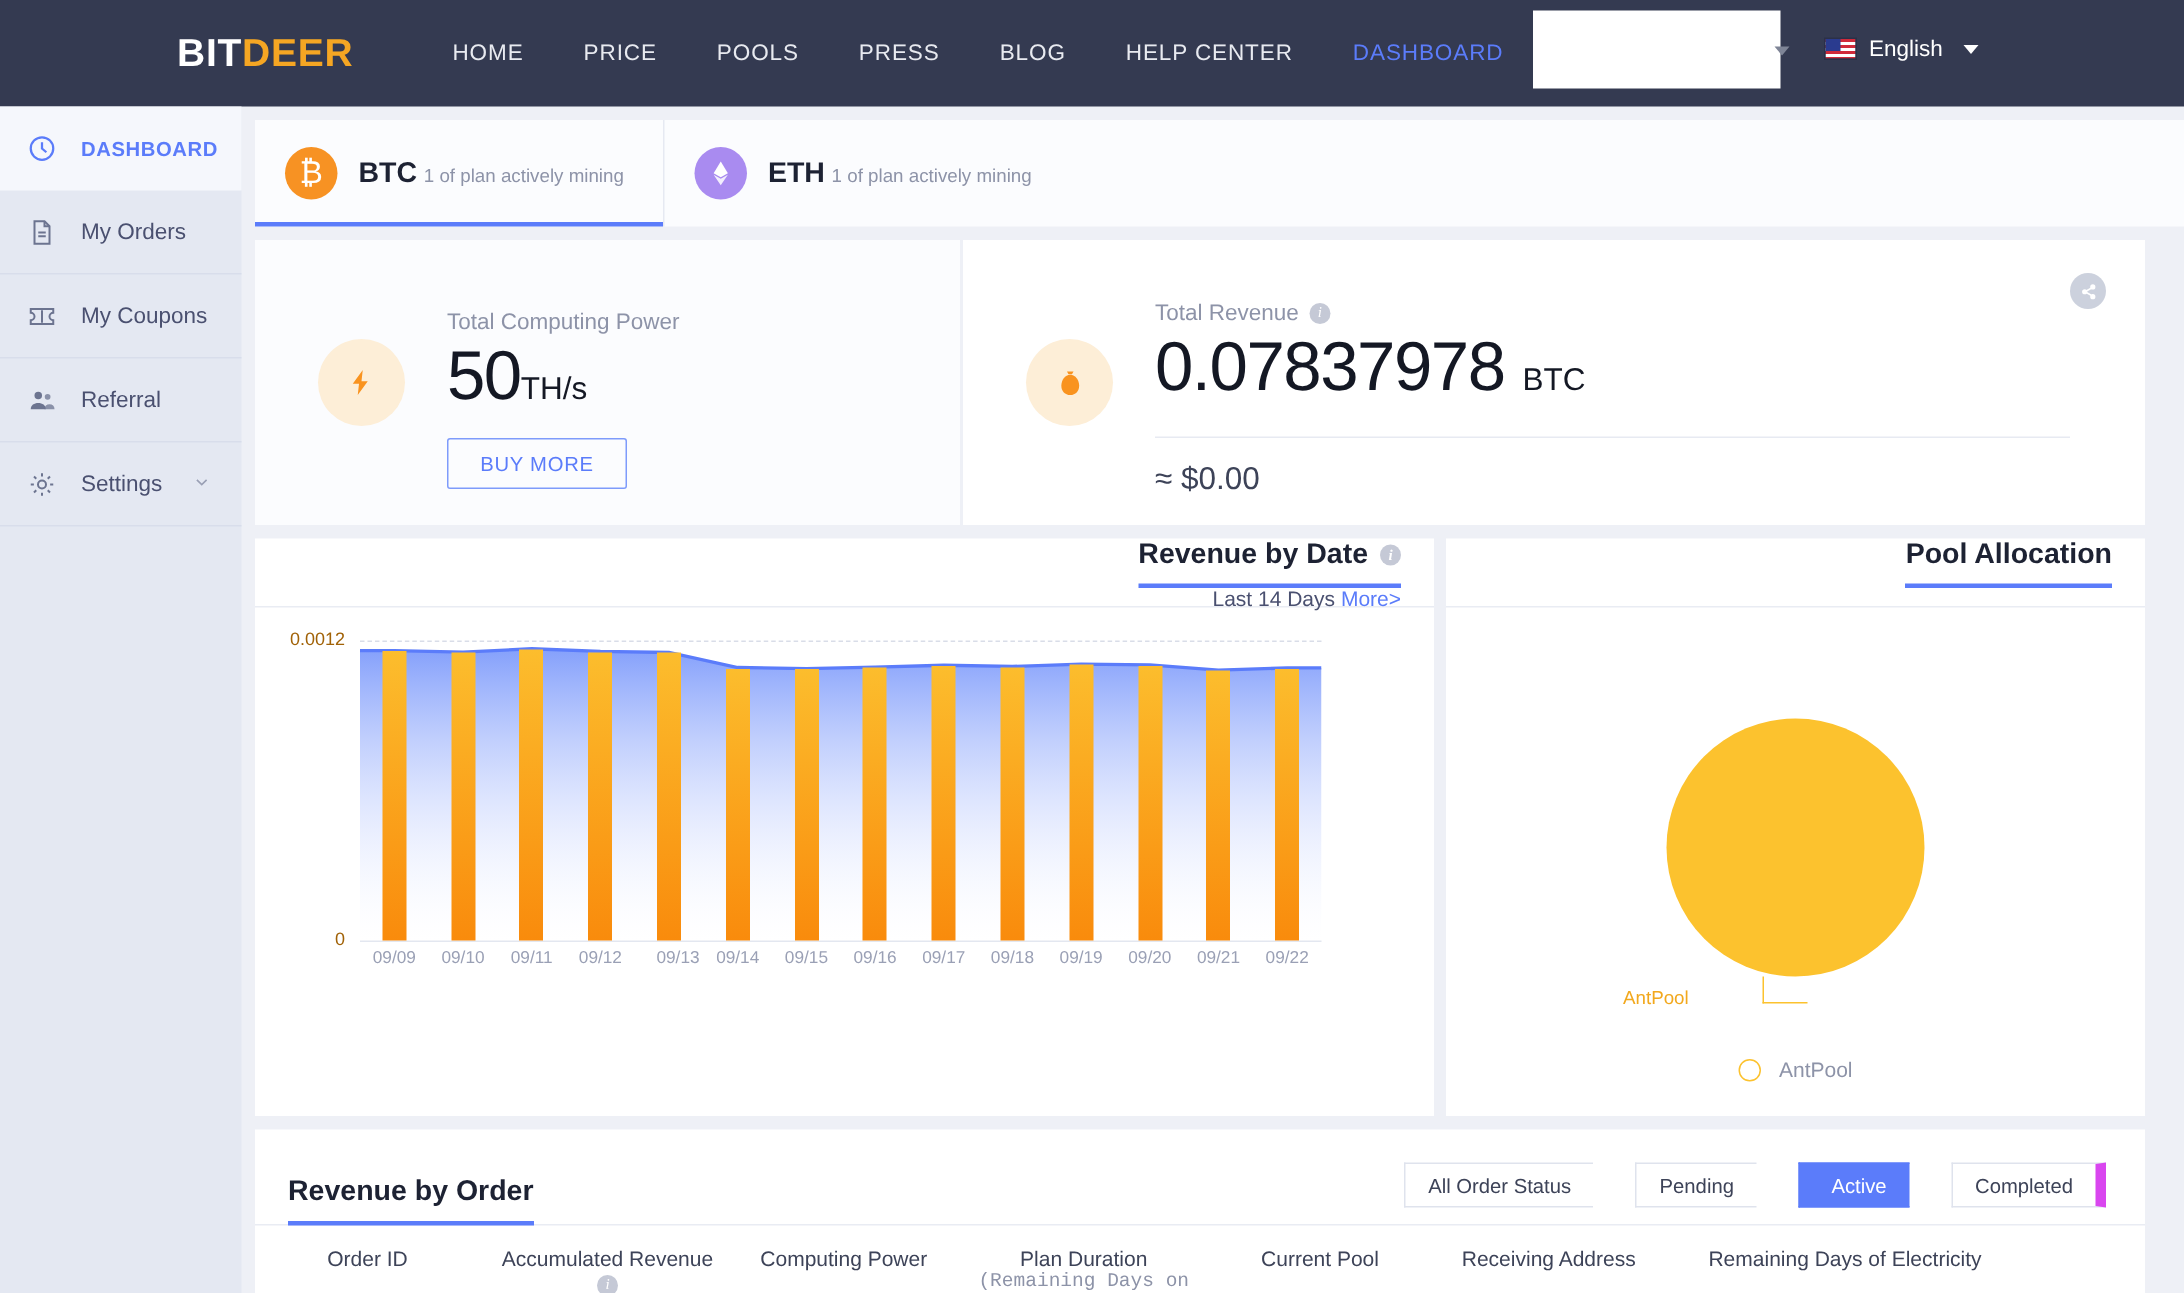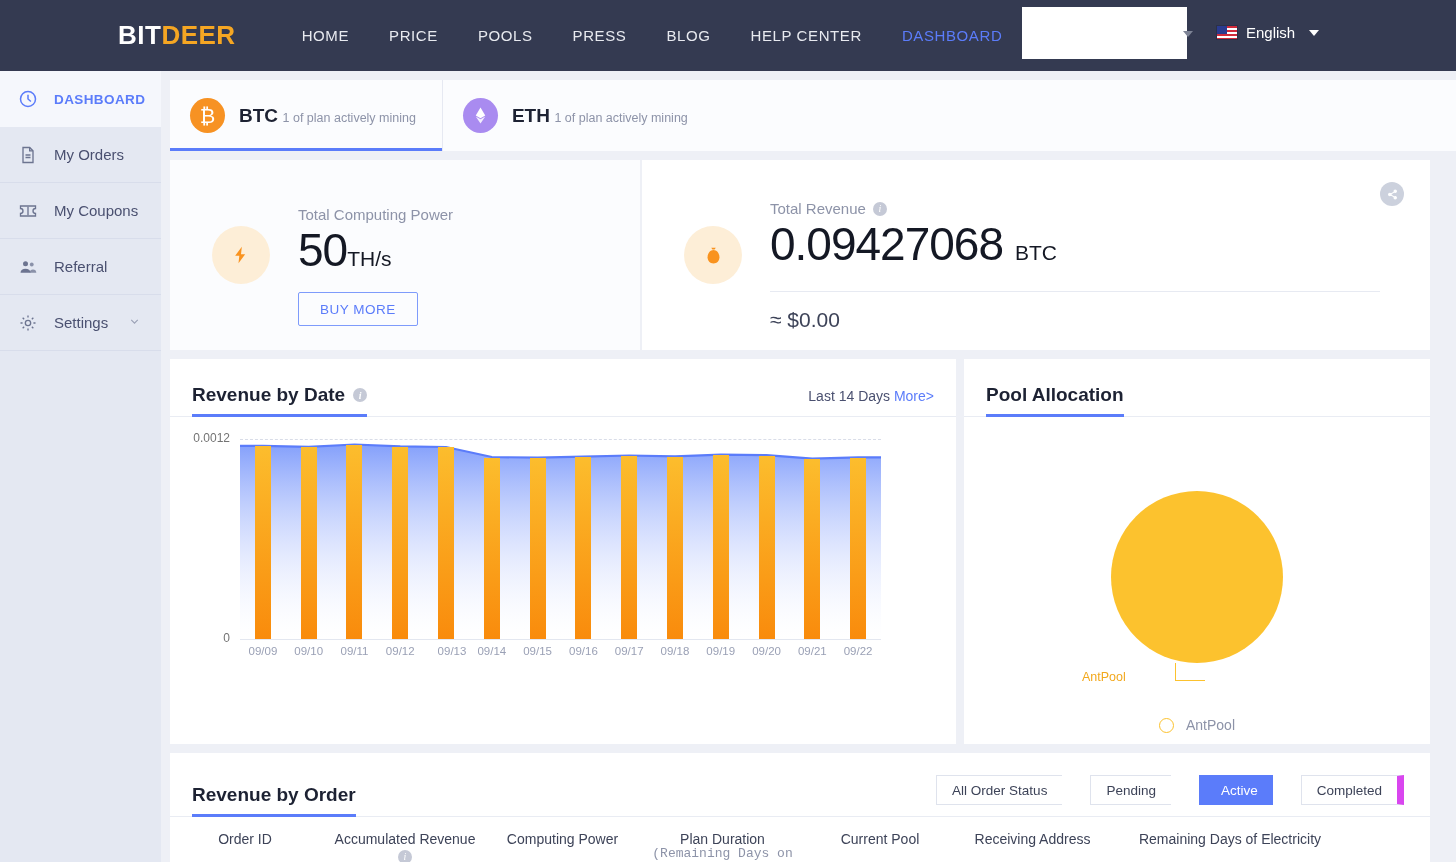--- a/index.html
+++ b/index.html
@@ -140,43 +140,44 @@
   .share-btn {
     position: absolute; right: 26px; top: 22px;
     width: 24px; height: 24px; border-radius: 50%; background: #ccd1dd;
     display: flex; align-items: center; justify-content: center; cursor: pointer;
   }
 
   
   .mid-row { display: flex; gap: 8px; margin: 9px 26px 0 9px; }
   .panel { background: #ffffff; }
   .panel-head {
-    height: 58px; display: flex; align-items: flex-end;
+    height: 46px; display: flex; align-items: flex-end;
     justify-content: space-between;
     padding: 0 22px 0 22px; border-bottom: 1px solid #e9ecf3;
     position: relative;
+    flex-direction: column;
   }
   .panel-title {
     font-size: 19px; font-weight: bold; color: #1d2233;
     padding-bottom: 10px; display: flex; align-items: center; gap: 8px;
     position: relative;
   }
   .panel-title:after {
     content: ""; position: absolute; left: 0; bottom: -1px;
     width: 100%; height: 3px; background: #5b7cfa;
   }
   .head-right { font-size: 14px; color: #4a5070; padding-bottom: 12px; }
   .head-right .more { color: #5b7cfa; cursor: pointer; }
 
   .chart-panel { width: 786px; flex: none; height: 385px; }
   .pool-panel { flex: 1; height: 385px; }
 
   
   .chart-wrap { position: relative; height: 327px; }
-  .y-lab { position: absolute; font-size: 12px; color: #737373; text-align: right; width: 60px; }
+  .y-lab { position: absolute; font-size: 12px; color: #a16207; text-align: right; width: 60px; }
   .gridline { position: absolute; left: 70px; right: 75px; border-top: 1px dashed #d9dde8; }
   .plot { position: absolute; left: 70px; top: 22px; width: 641px; height: 200px; }
   .axisline { position: absolute; left: 70px; width: 641px; height: 1px; background: #e3e7f0; }
   .bar {
     position: absolute; bottom: 0; width: 16px;
     background: linear-gradient(to bottom,#fcbd2d,#f98b0c);
   }
   .xlabels { position: absolute; left: 70px; width: 641px; top: 228px; }
   .xlab {
     position: absolute; font-size: 11.5px; color: #9aa0b5;
@@ -362,21 +363,21 @@
             <path d="M9.5 3h5l-1.2 2.2h-2.6z"></path>
             <path d="M12 5.6c4 0 6.8 4.2 6.8 8.3S16 21 12 21s-6.8-3-6.8-7.1S8 5.6 12 5.6z"></path>
           </svg>
         </div>
         <div class="stat-body">
           <div class="stat-label">
             <span>Total Revenue</span>
             <span class="info-dot">i</span>
           </div>
           <div>
-            <span class="big-num">0.09427068</span><span class="unit-sp">BTC</span>
+            <span class="big-num">0.07837978</span><span class="unit-sp">BTC</span>
           </div>
           <div class="rev-rule"></div>
           <div class="rev-approx">≈ $0.00</div>
         </div>
         <div class="share-btn">
           <svg viewBox="0 0 24 24" width="13" height="13" fill="none" stroke="#ffffff" stroke-width="2">
             <circle cx="17" cy="6" r="2.2" fill="#fff"></circle>
               <circle cx="17" cy="18" r="2.2" fill="#fff"></circle>
               <circle cx="7" cy="12" r="2.2" fill="#fff"></circle>
             <path d="M9 11l6-3.4M9 13l6 3.4"></path>

